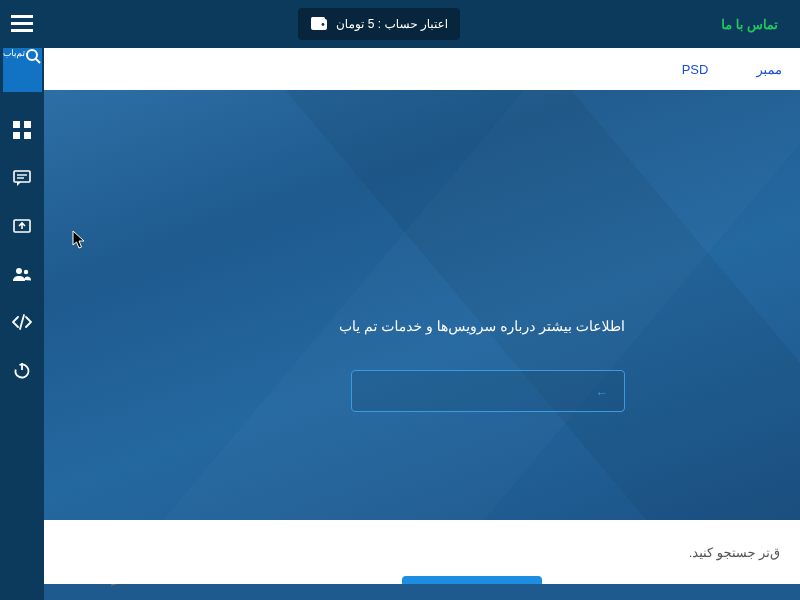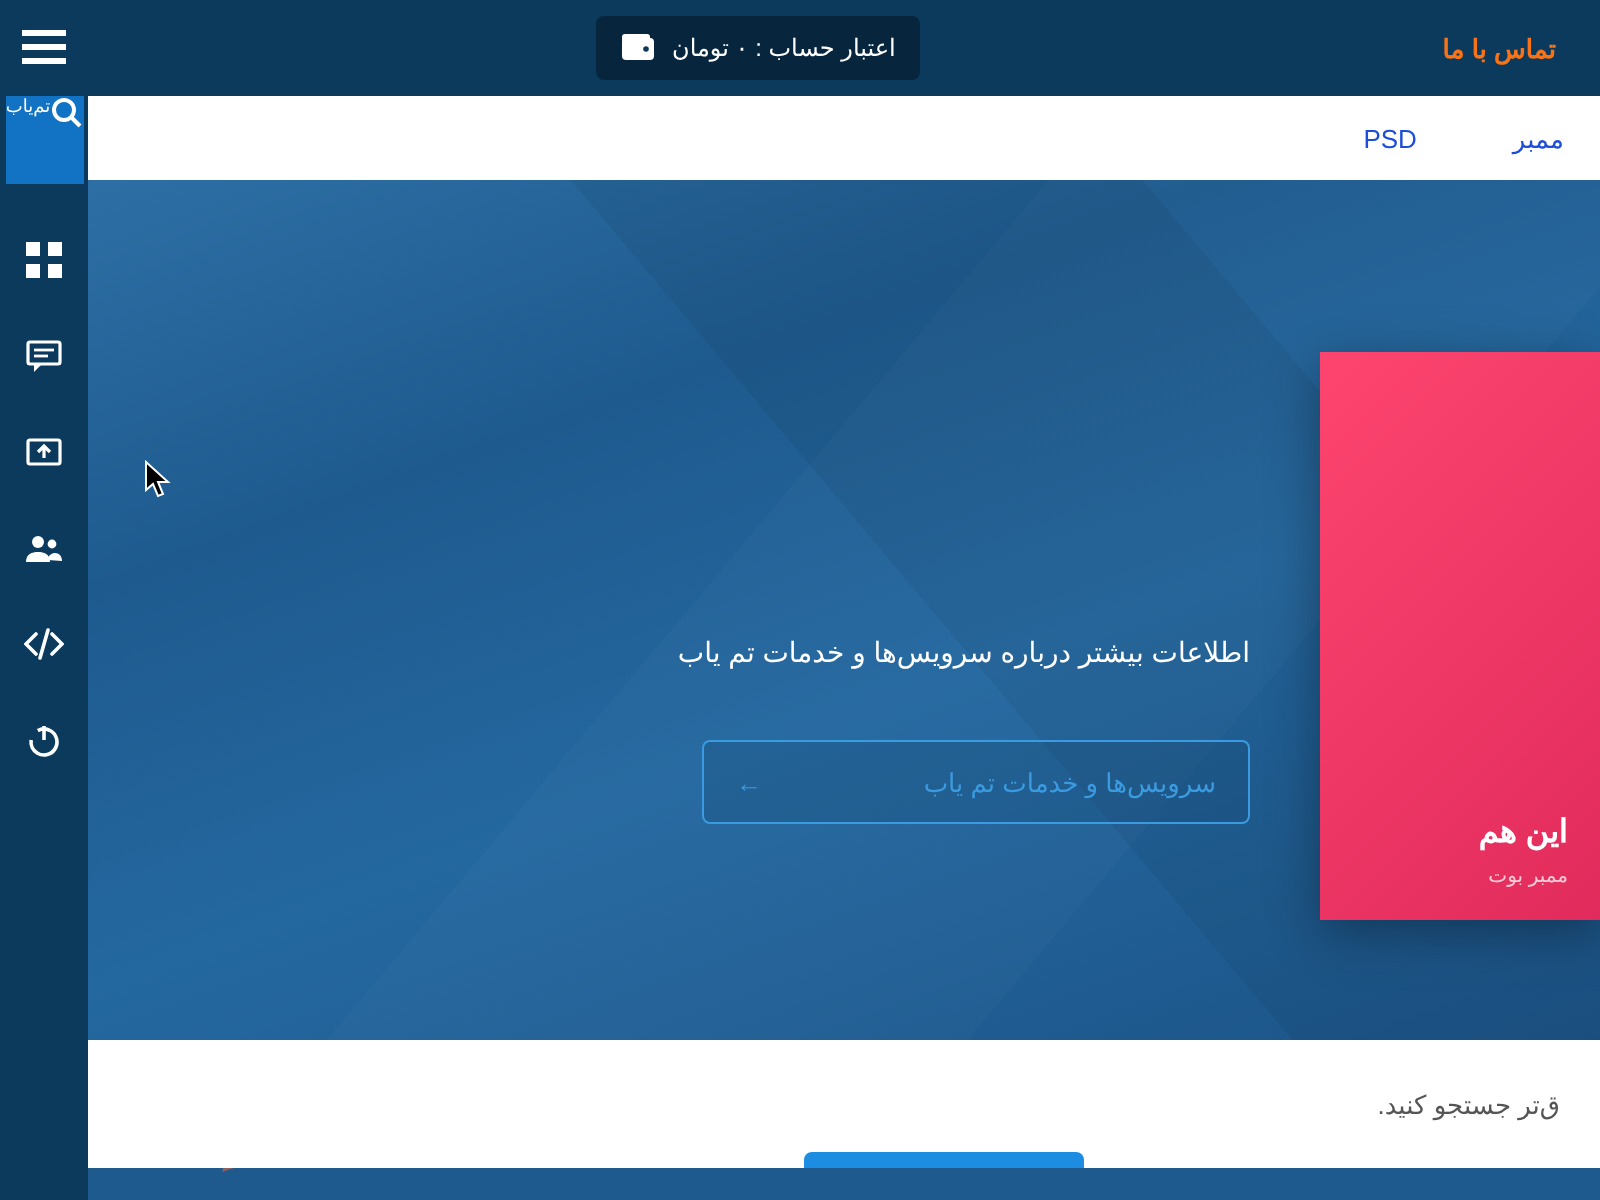--- a/index.html
+++ b/index.html
@@ -65,21 +65,21 @@
   top: 0;
   height: 48px;
   background: #0c3a5c;
   display: flex;
   align-items: center;
   z-index: 15;
   direction: rtl;
   padding-right: 22px;
 }
 .contact-link {
-  color: #f97316;
+  color: #22c55e;
   font-size: 13px;
   font-weight: bold;
   cursor: pointer;
 }
 .credit-badge {
   position: absolute;
   left: 254px;
   top: 8px;
   height: 32px;
   background: rgba(0,0,0,0.35);
@@ -292,42 +292,37 @@
     <svg width="18" height="18" viewBox="0 0 18 18">
         <circle cx="9" cy="10" r="6.5" stroke="#fff" stroke-width="1.8" fill="none" stroke-dasharray="28 6" transform="rotate(-60 9 10)"></circle>
         <line x1="9" y1="2" x2="9" y2="9" stroke="#fff" stroke-width="1.8"></line>
       </svg>
   </div>
 </div>
 
 <div class="topbar">
   <span class="contact-link">تماس با ما</span>
   <div class="credit-badge">
-    <span>اعتبار حساب : ۰ تومان</span>
+    <span>اعتبار حساب : 5 تومان</span>
     <svg width="18" height="16" viewBox="0 0 18 16">
         <rect x="1" y="3" width="16" height="11" rx="2" fill="#fff"></rect>
         <rect x="1" y="1" width="14" height="4" rx="1.5" fill="#fff"></rect>
         <circle cx="13" cy="8.5" r="1.4" fill="#0c3a5c"></circle>
       </svg>
   </div>
 </div>
 
 <div class="secondary-nav">
   <a>ممبر</a>
   <a>PSD</a>
 </div>
 
 <div class="hero">
-  <div class="pink-card">
-    <div class="title">این هم</div>
-    <div class="sub">ممبر بوت</div>
-  </div>
   <div class="hero-text">اطلاعات بیشتر درباره سرویس‌ها و خدمات تم یاب</div>
   <div class="services-btn">
-    <span>سرویس‌ها و خدمات تم یاب</span>
     <span>←</span>
   </div>
 </div>
 
 <div class="bottom-strip">
   <span class="search-prompt">ق‌تر جستجو کنید.</span>
   <div class="blue-stub"></div>
 </div>
 <div class="enamad">
   <svg width="52" height="52" viewBox="0 0 52 52">

